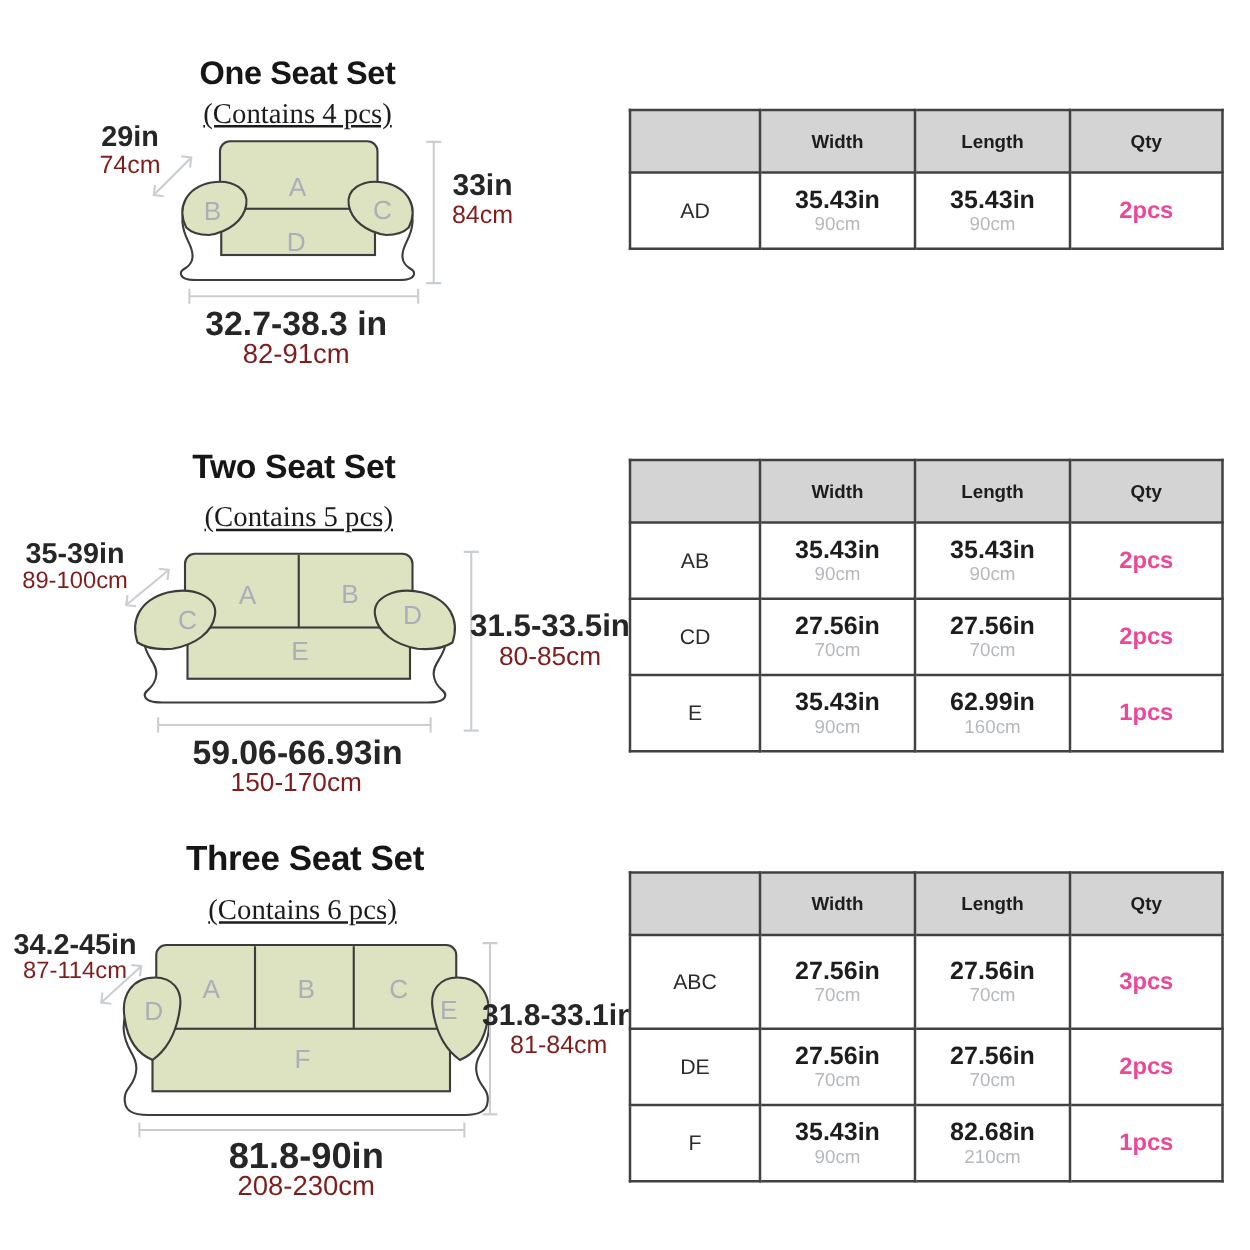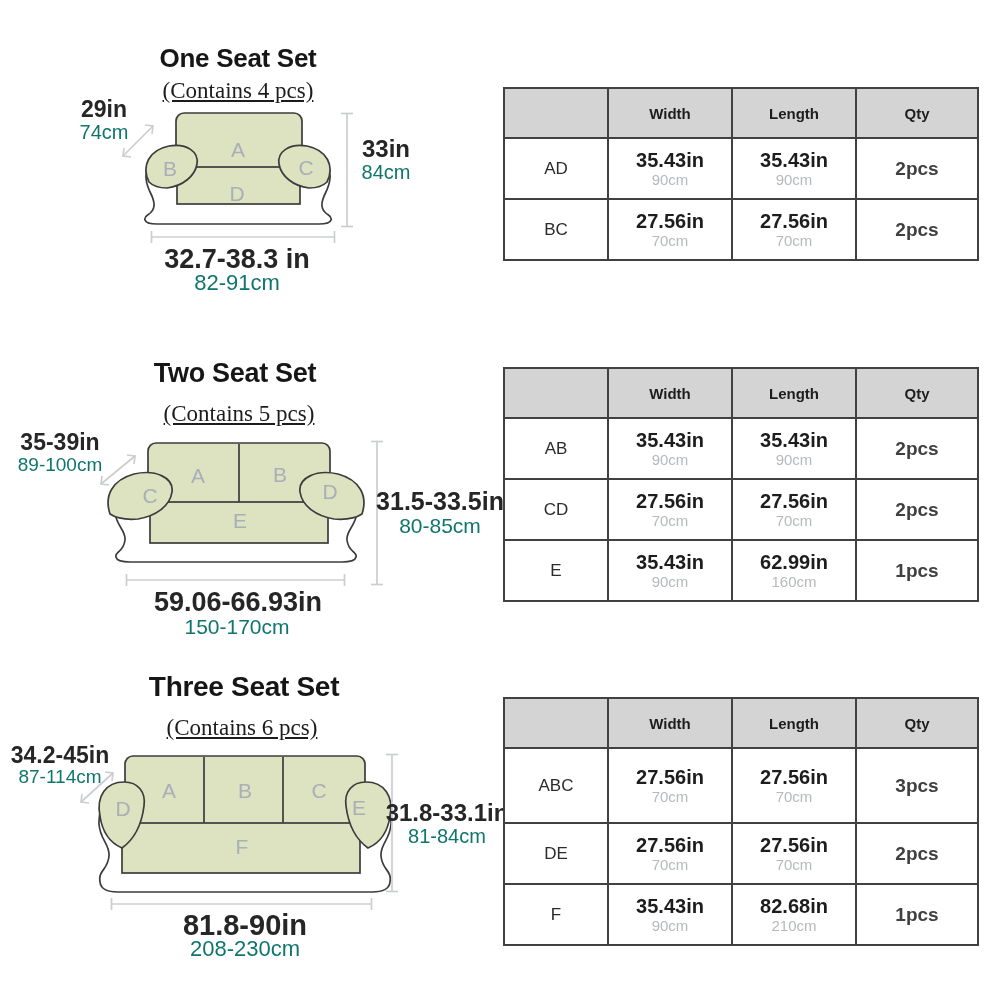--- a/index.html
+++ b/index.html
@@ -5,34 +5,34 @@
   html,body{margin:0;padding:0;background:#fff;}
   .canvas{
     position:relative;width:1000px;height:1000px;background:#ffffff;
     font-family:"Liberation Sans",sans-serif;overflow:hidden;
   }
   .abs{position:absolute;}
   .cx{transform:translateX(-50%);white-space:nowrap;line-height:1;}
   .section-title{font-weight:700;color:#161616;letter-spacing:-0.3px;}
   .subtitle{font-family:"Liberation Serif",serif;font-weight:400;color:#1c1c1c;text-decoration:underline;}
   .dim-in{font-weight:700;color:#262626;}
-  .dim-cm{font-weight:400;color:#0f766e;}
+  .dim-cm{font-weight:400;color:#7f1d1d;}
   
   .sofa-body{fill:#ffffff;stroke:#3c3c3c;stroke-width:1.7;}
   .cushion{fill:#dde3c0;stroke:#3c3c3c;stroke-width:1.7;}
   .divider{stroke:#3c3c3c;stroke-width:1.7;}
   .cl{fill:#a9aeb7;font-family:"Liberation Sans",sans-serif;font-size:21px;text-anchor:middle;}
   
   .dimline line,.dimline polyline{stroke:#cbced1;stroke-width:1.7;fill:none;}
   
   .size-table{position:absolute;border-collapse:collapse;table-layout:fixed;background:#fff;}
   .size-table th,.size-table td{border:2px solid #414141;text-align:center;vertical-align:middle;padding:0;}
   .size-table th{background:#d4d4d4;font-size:15px;font-weight:700;color:#1d1d1d;height:48px;}
   td.part{font-size:17px;font-weight:400;color:#2b2b2b;}
-  td.qty{font-size:19px;font-weight:700;color:#404040;}
+  td.qty{font-size:19px;font-weight:700;color:#ec4899;}
   .val-in{font-size:20px;font-weight:700;color:#1d1d1d;line-height:1.15;}
   .val-cm{font-size:15px;font-weight:400;color:#b6b9bc;line-height:1.1;}
 </style>
 </head>
 <body>
 
 <div class="canvas">
 
   <section>
     <div class="abs cx section-title" style="left:238px;top:45px;font-size:26px;">One Seat Set</div>
@@ -93,32 +93,20 @@
       <tbody>
         <tr style="height:61px;">
           <td class="part">AD</td>
           <td>
             <div class="val-in">35.43in</div>
             <div class="val-cm">90cm</div>
           </td>
           <td>
             <div class="val-in">35.43in</div>
             <div class="val-cm">90cm</div>
-          </td>
-          <td class="qty">2pcs</td>
-        </tr>
-        <tr style="height:61px;">
-          <td class="part">BC</td>
-          <td>
-            <div class="val-in">27.56in</div>
-            <div class="val-cm">70cm</div>
-          </td>
-          <td>
-            <div class="val-in">27.56in</div>
-            <div class="val-cm">70cm</div>
           </td>
           <td class="qty">2pcs</td>
         </tr>
       </tbody>
     </table>
   </section>
 
   <section>
     <div class="abs cx section-title" style="left:235px;top:360px;font-size:27px;">Two Seat Set</div>
     <div class="abs cx subtitle" style="left:239px;top:402px;font-size:23px;">(Contains 5 pcs)</div>

